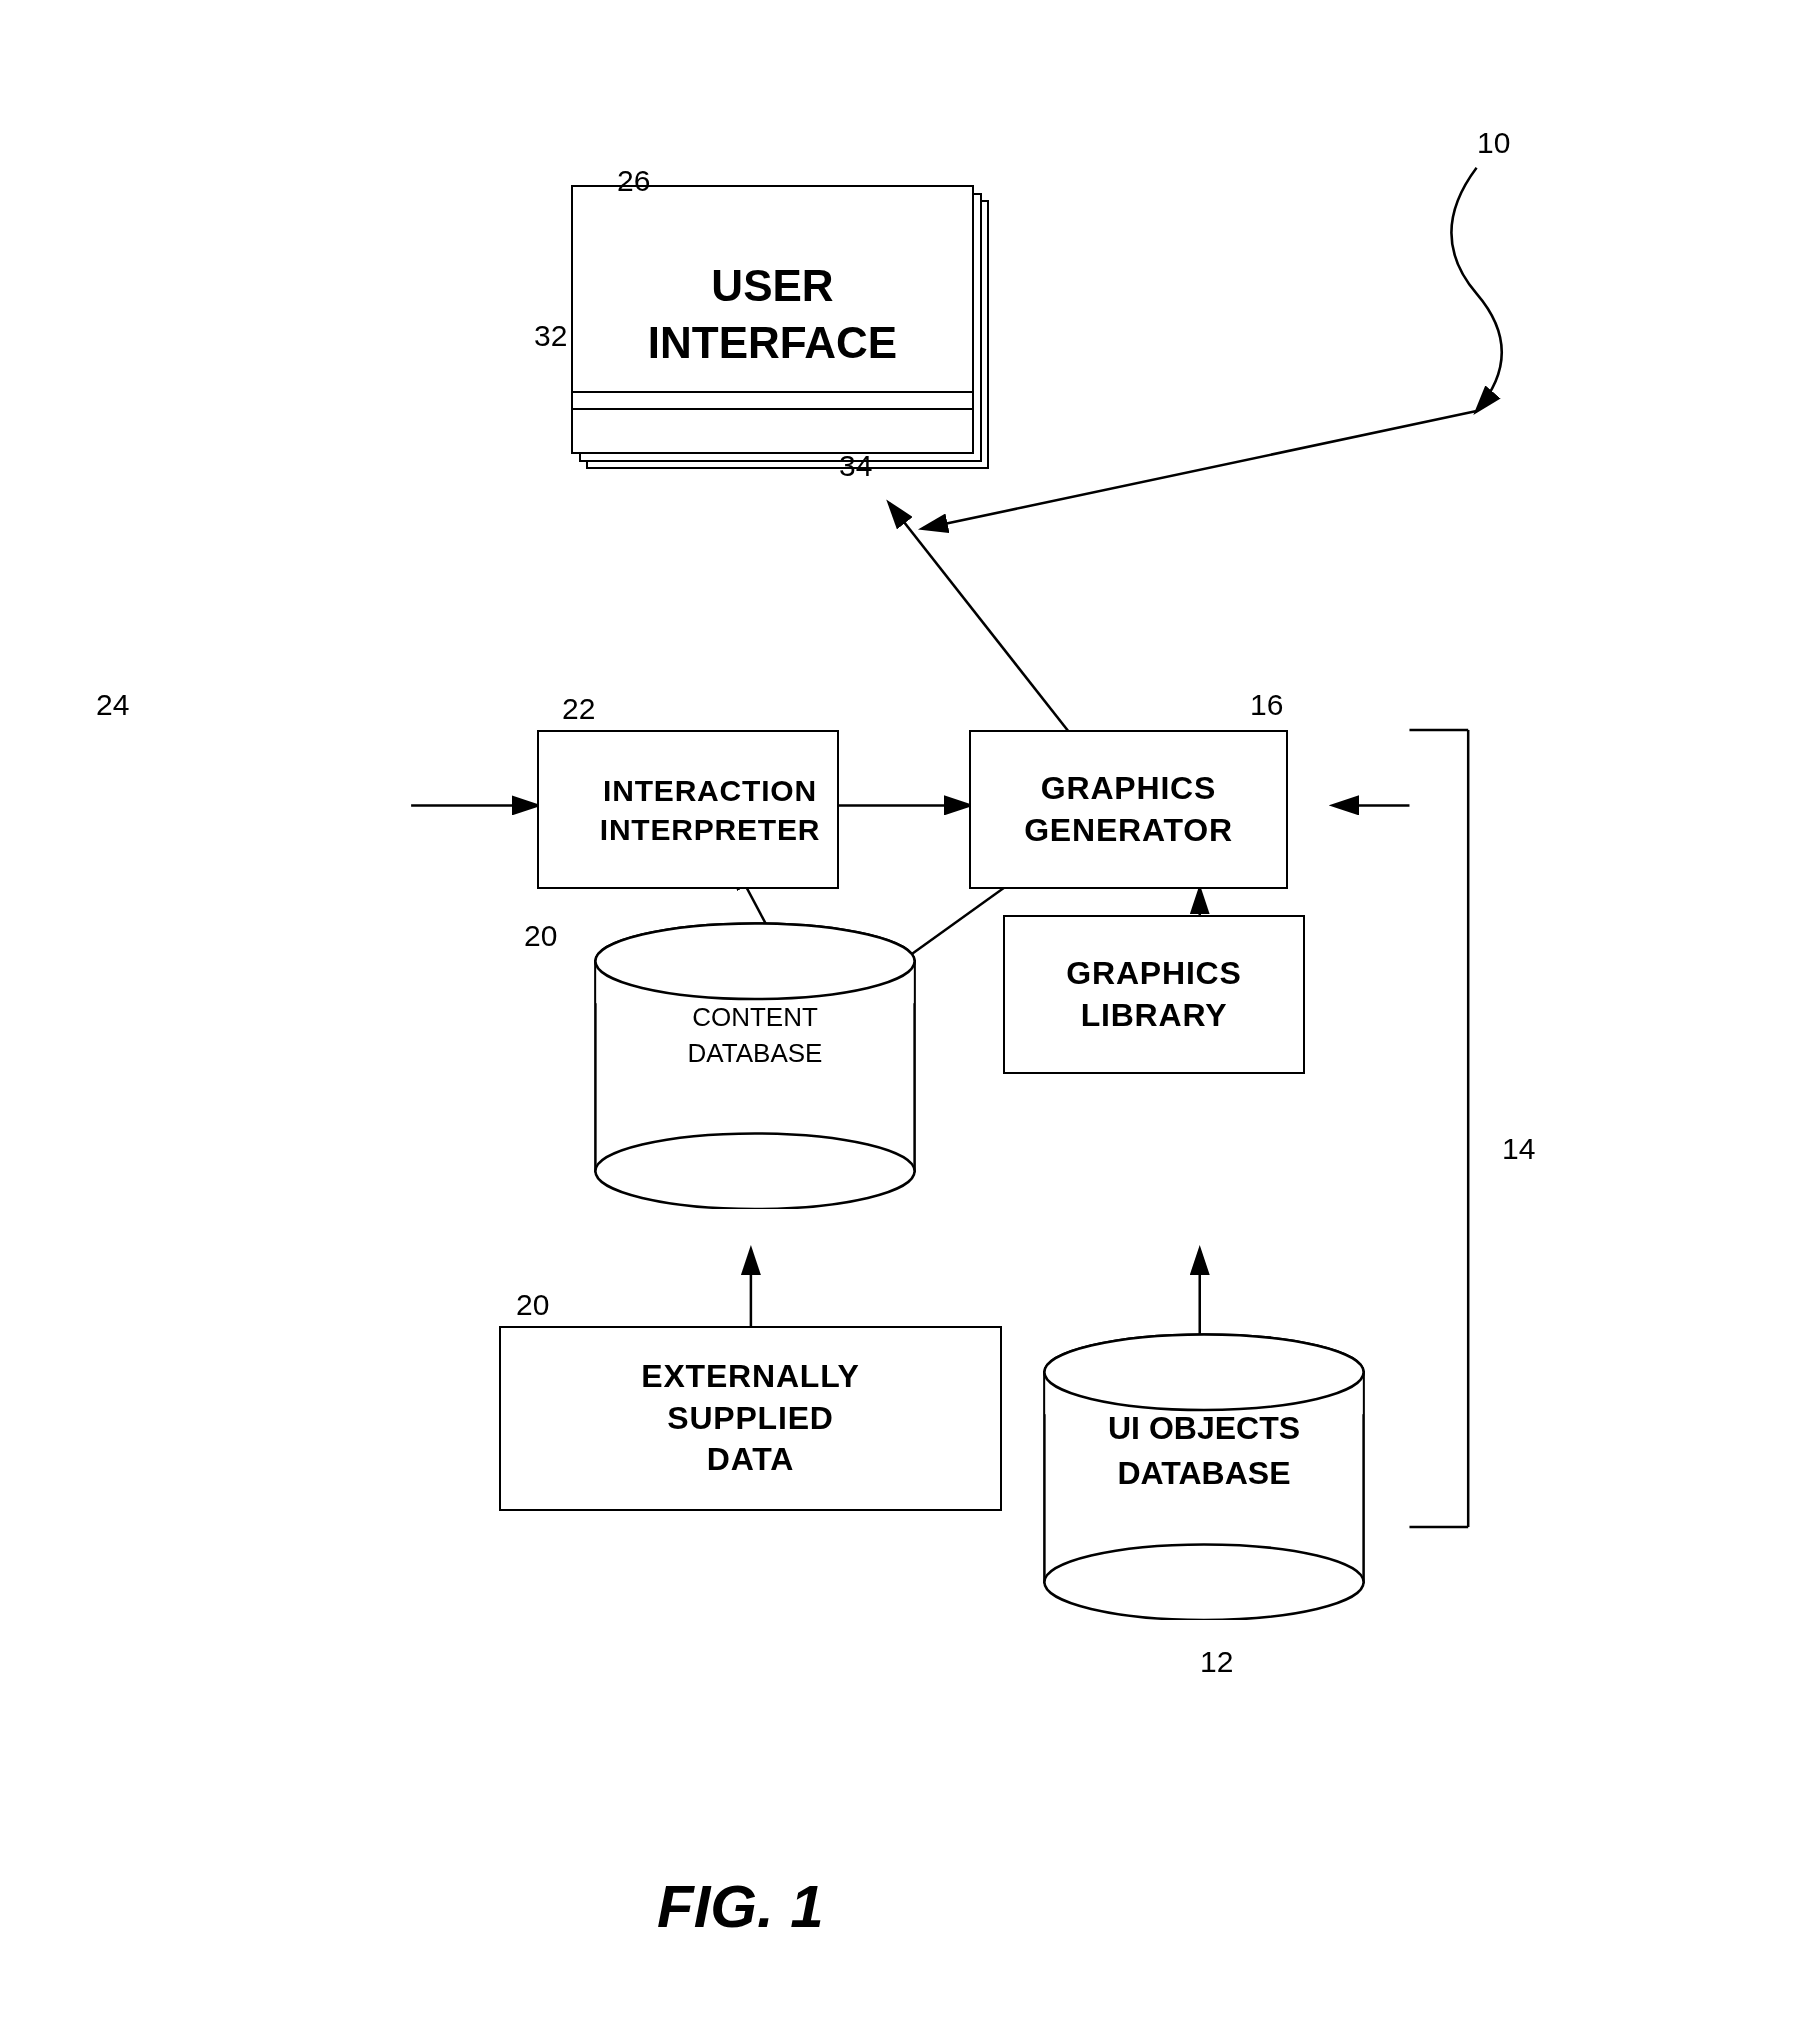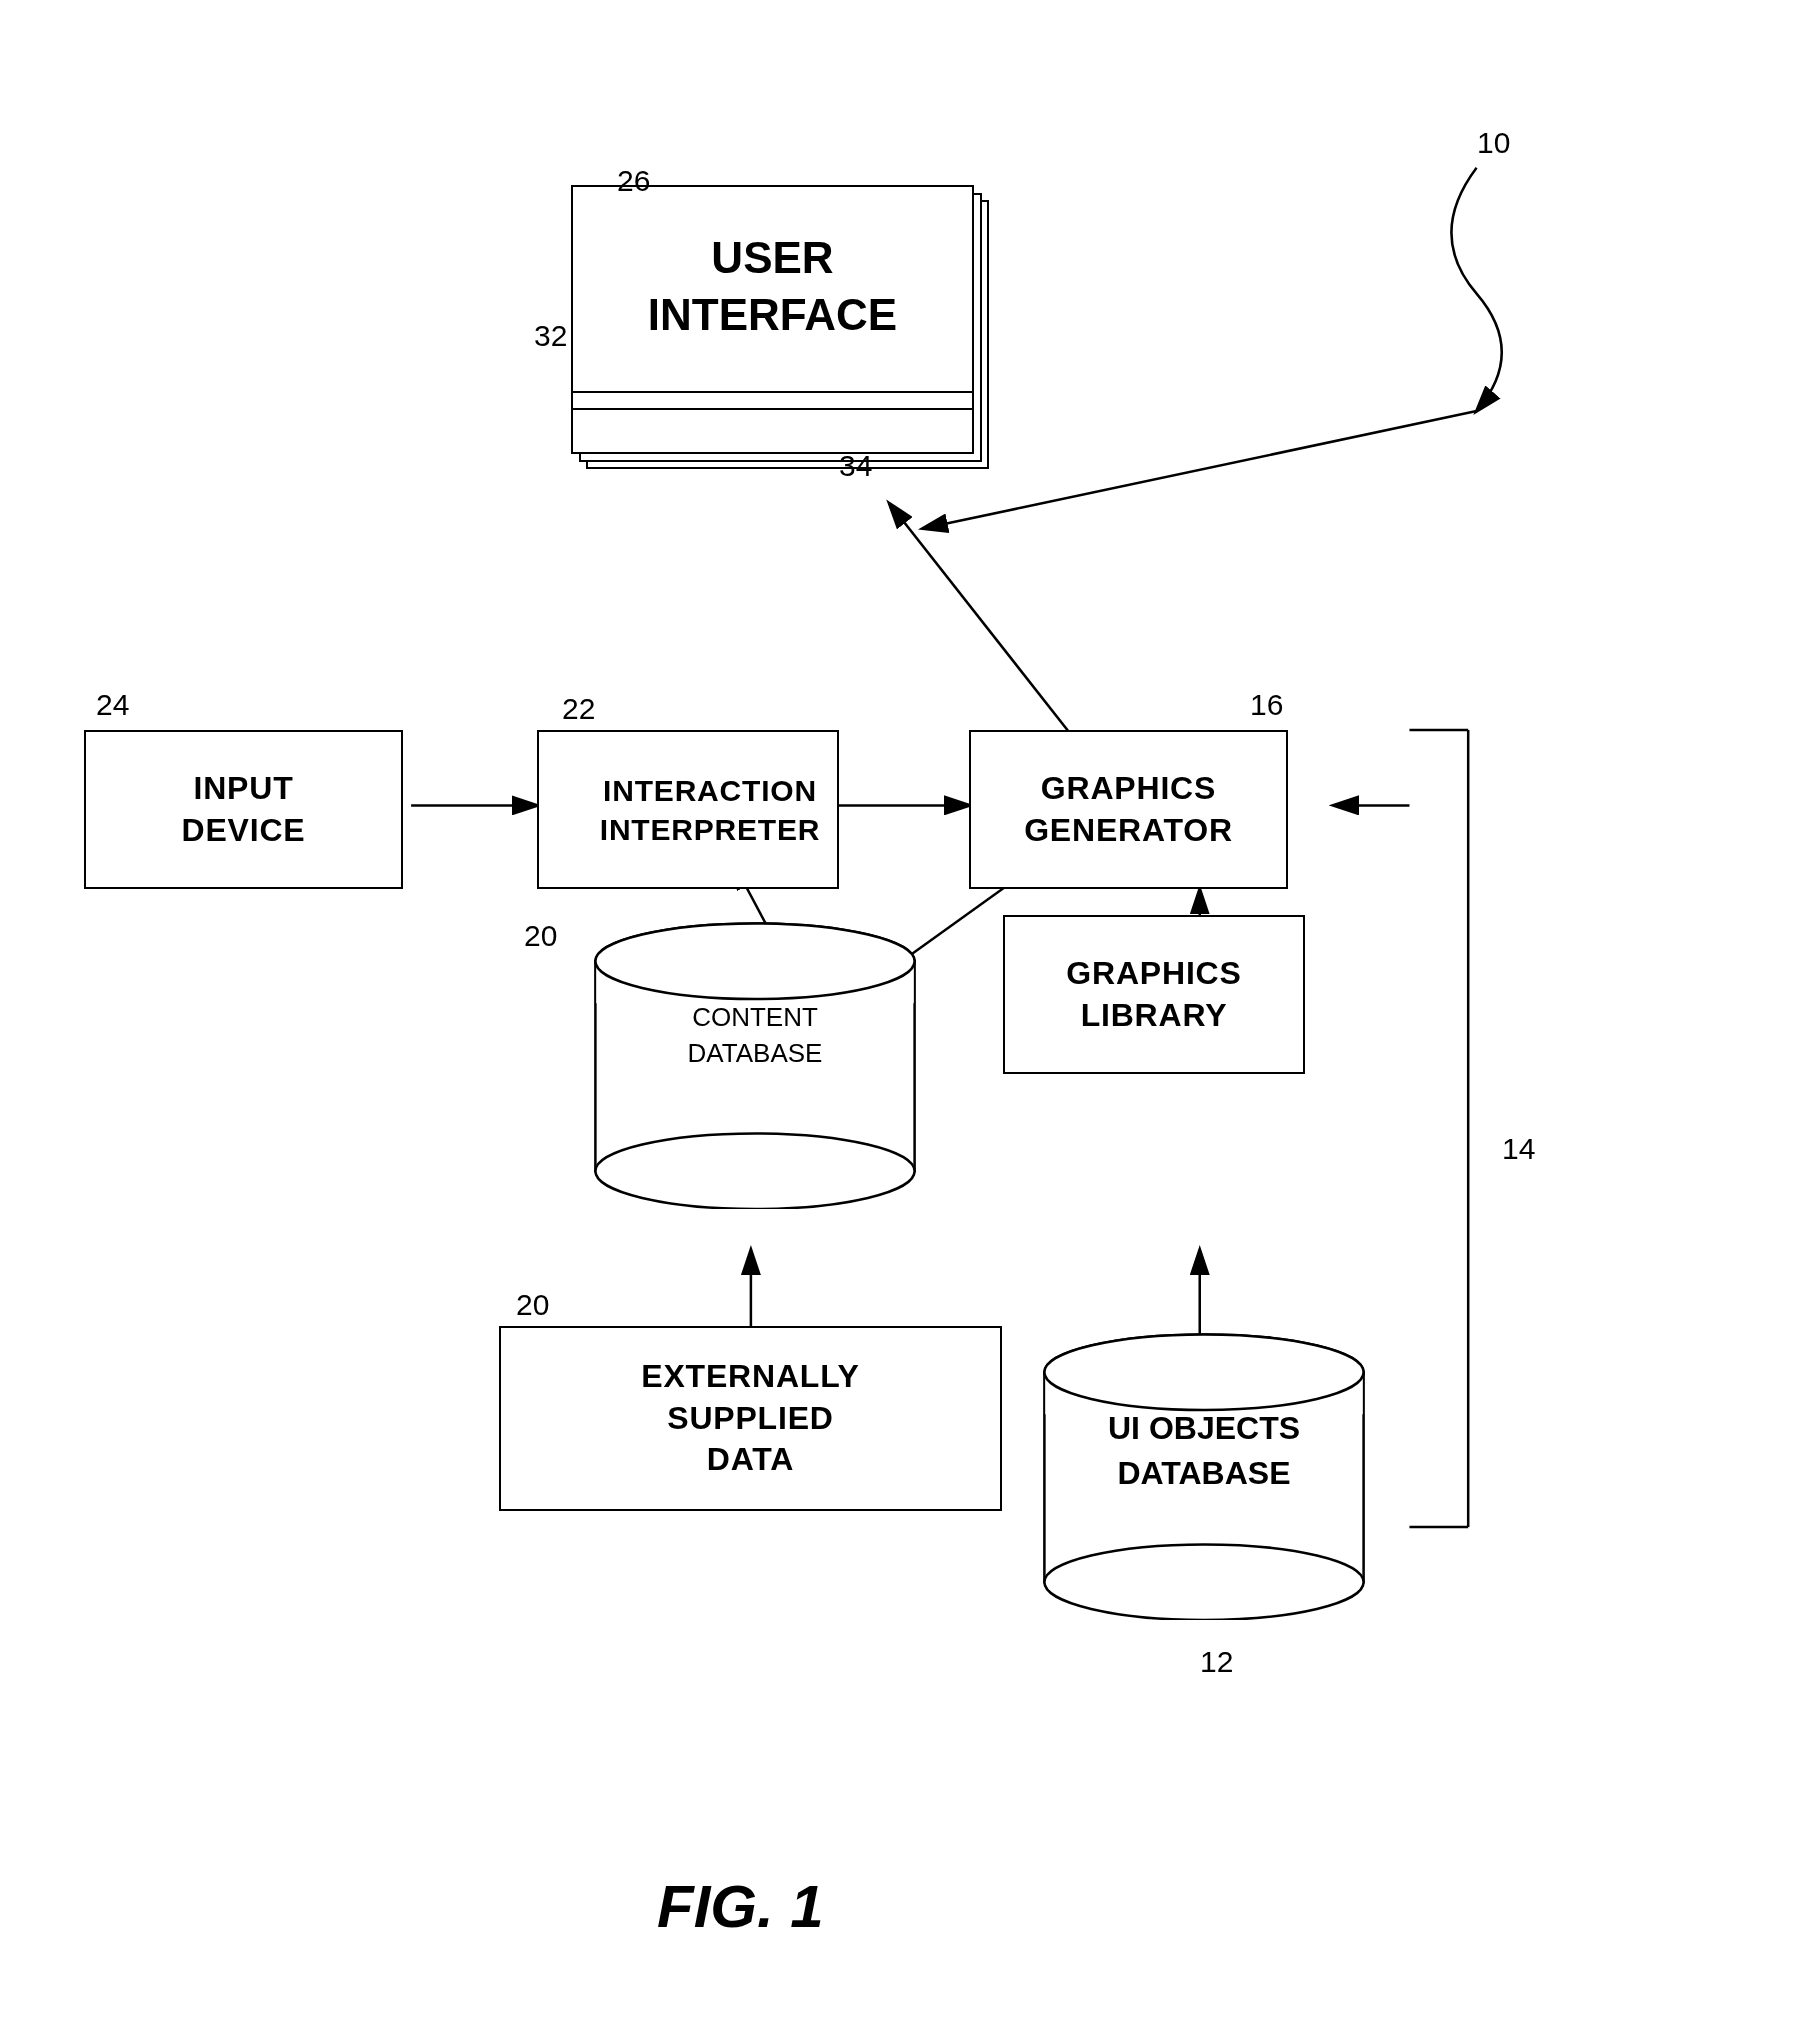--- a/index.html
+++ b/index.html
@@ -123,33 +123,30 @@
 
   </svg>
 
   <div class="stacked-box" style="position:absolute; top:185px; left:571px;">
     <div class="layer layer1"></div>
     <div class="layer layer2"></div>
     <div class="layer layer3">
 
       <div style="position:absolute; bottom:59px; left:0; width:100%; height:2.5px; background:#000;"></div>
       <div style="position:absolute; bottom:42px; left:0; width:100%; height:2.5px; background:#000;"></div>
-      <div style="display:flex; align-items:center; justify-content:center; height:75%; font-size:44px; font-weight:bold; text-align:center; line-height:1.3; padding:17px;">USER<br>INTERFACE</div>
+      <div style="display:flex; align-items:center; justify-content:center; height:75%; font-size:44px; font-weight:bold; text-align:center; line-height:1.3; padding:17px;margin-top:28px;">USER<br>INTERFACE</div>
     </div>
   </div>
 
   <div class="ref-number" style="top:164px; left:617px;">26</div>
 
   <div class="ref-number" style="top:319px; left:534px;">32</div>
 
   <div class="ref-number" style="top:449px; left:839px;">34</div>
 
-  <div class="box" style="top:730px; left:84px; width:319px; height:159px; font-size:32px;">
-    <span>INPUT<br>DEVICE</span>
-  </div>
 
   <div class="ref-number" style="top:688px; left:96px;">24</div>
 
   <div class="box" style="top:730px; left:537px; width:302px; height:159px; font-size:30px;padding-left:44px;">
     <span>INTERACTION<br>INTERPRETER</span>
   </div>
 
   <div class="ref-number" style="top:692px; left:562px;">22</div>
 
   <div class="box" style="top:730px; left:969px; width:319px; height:159px; font-size:32px;">

